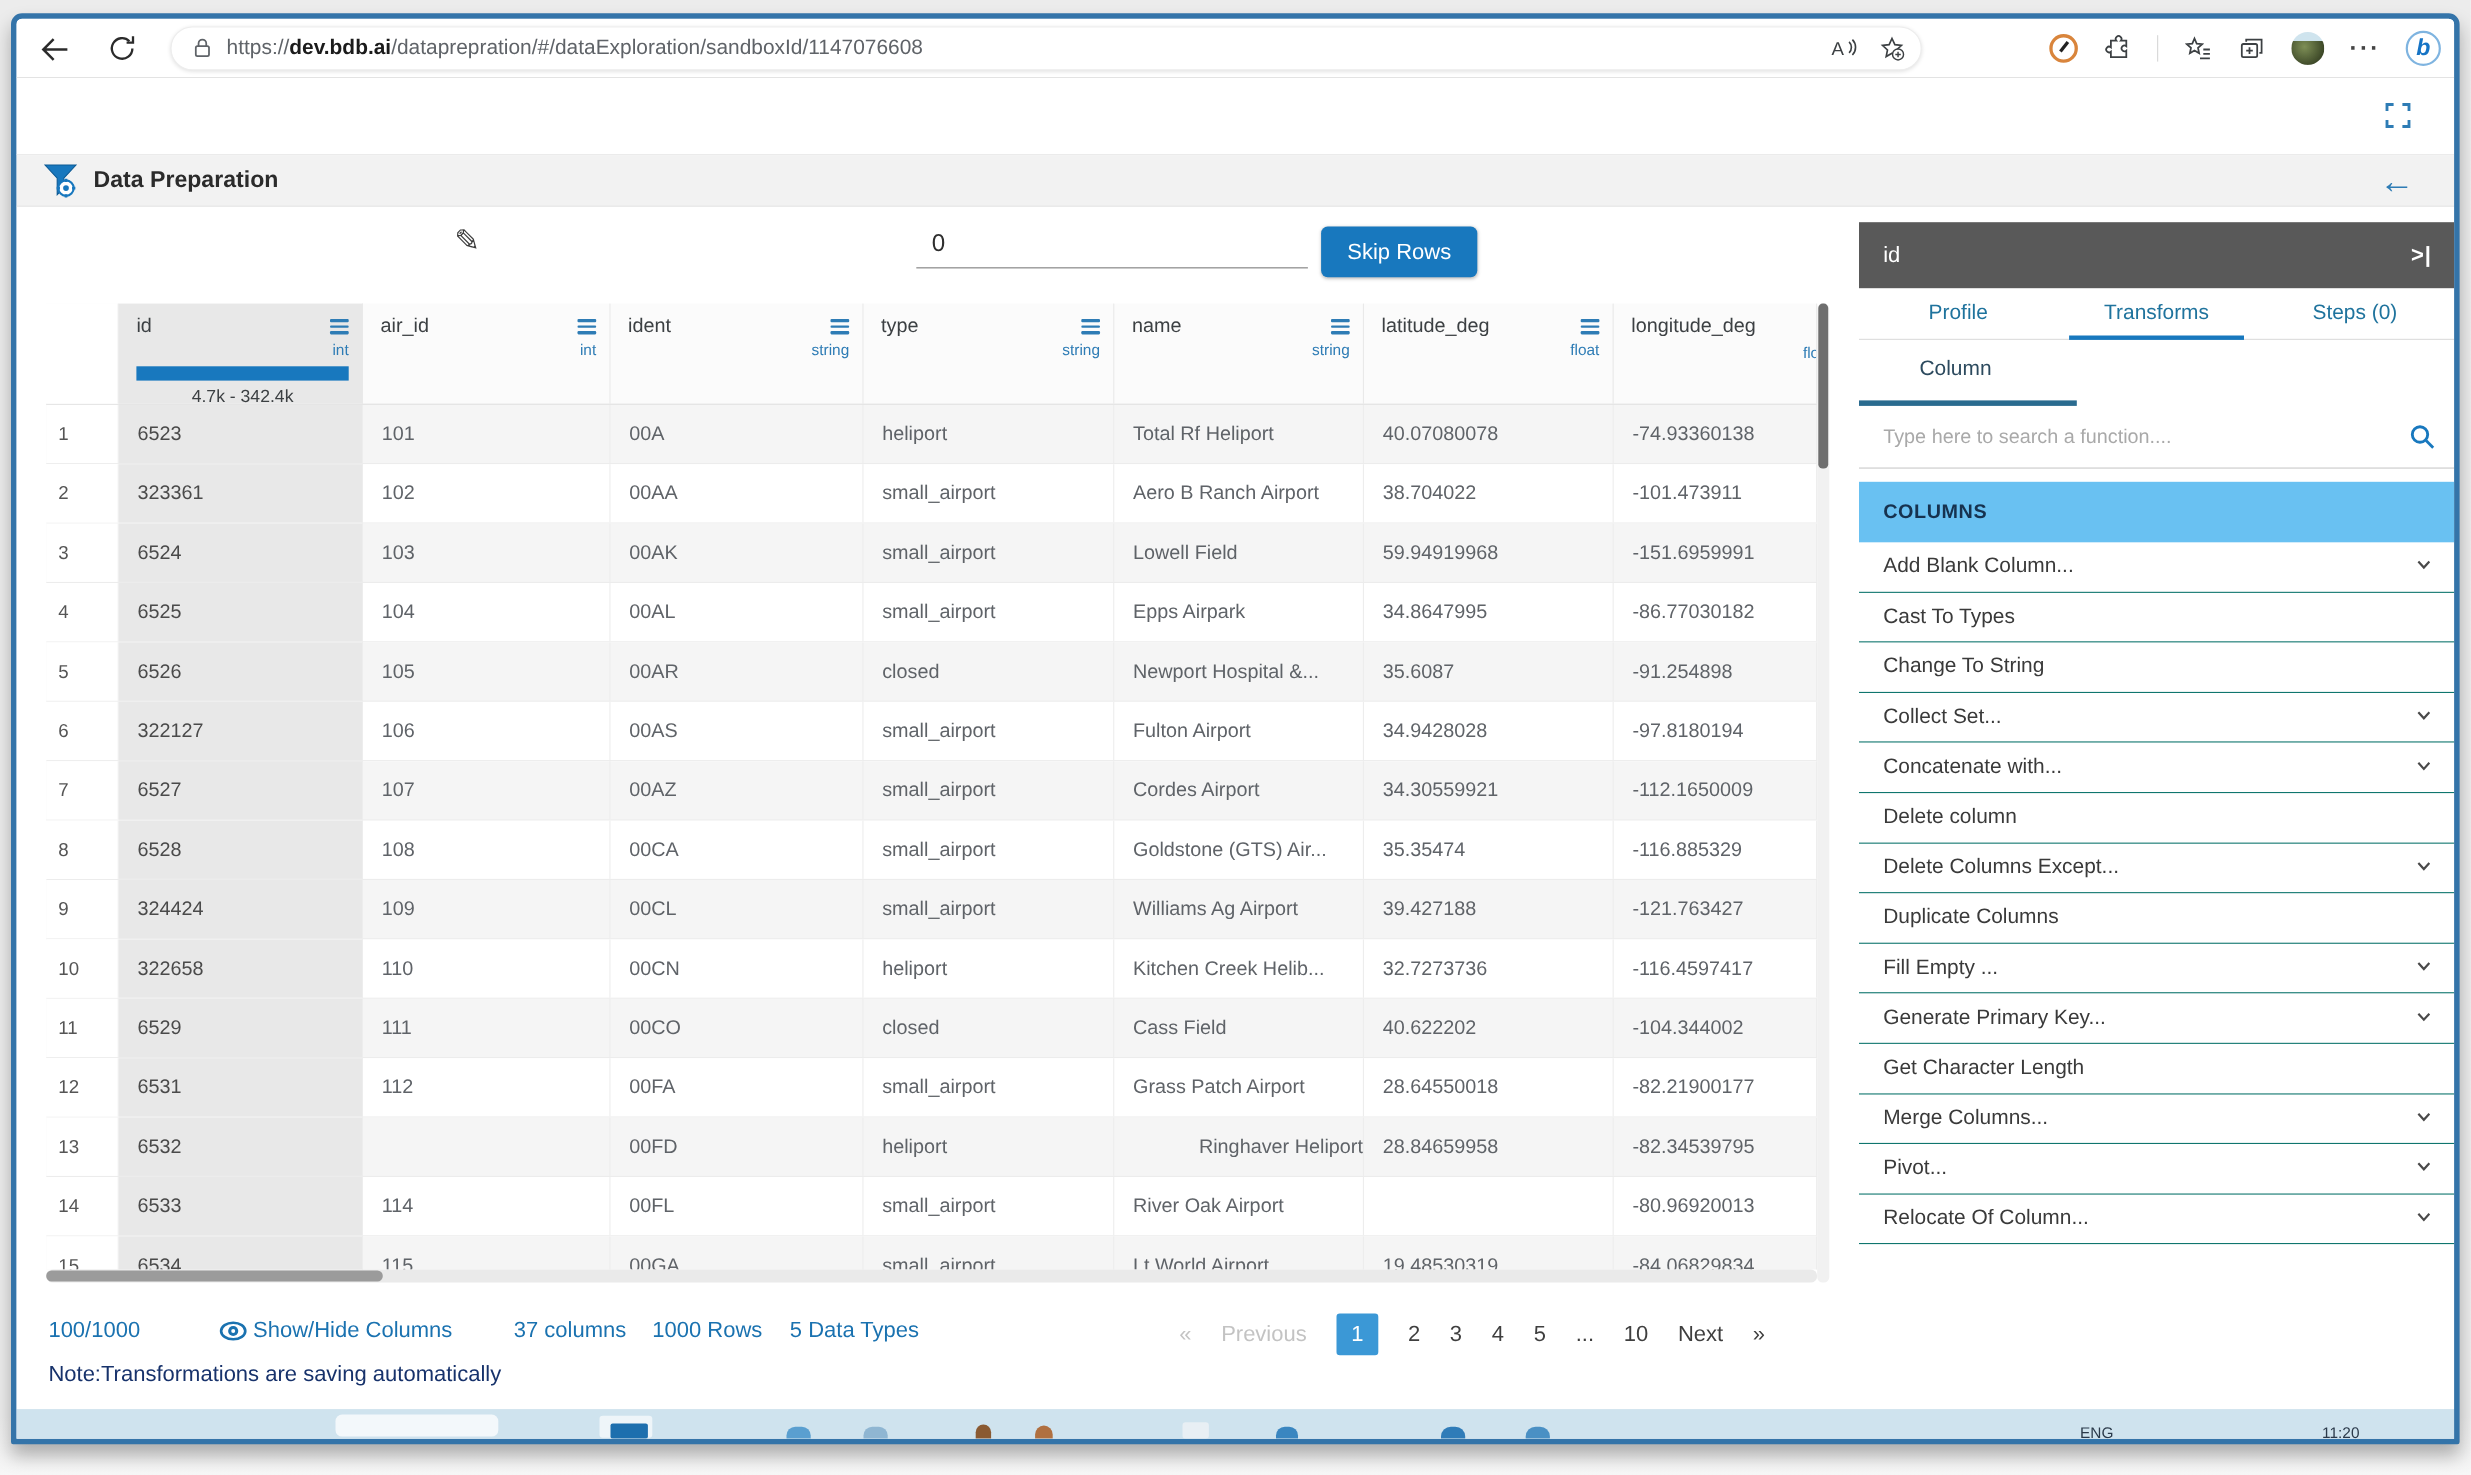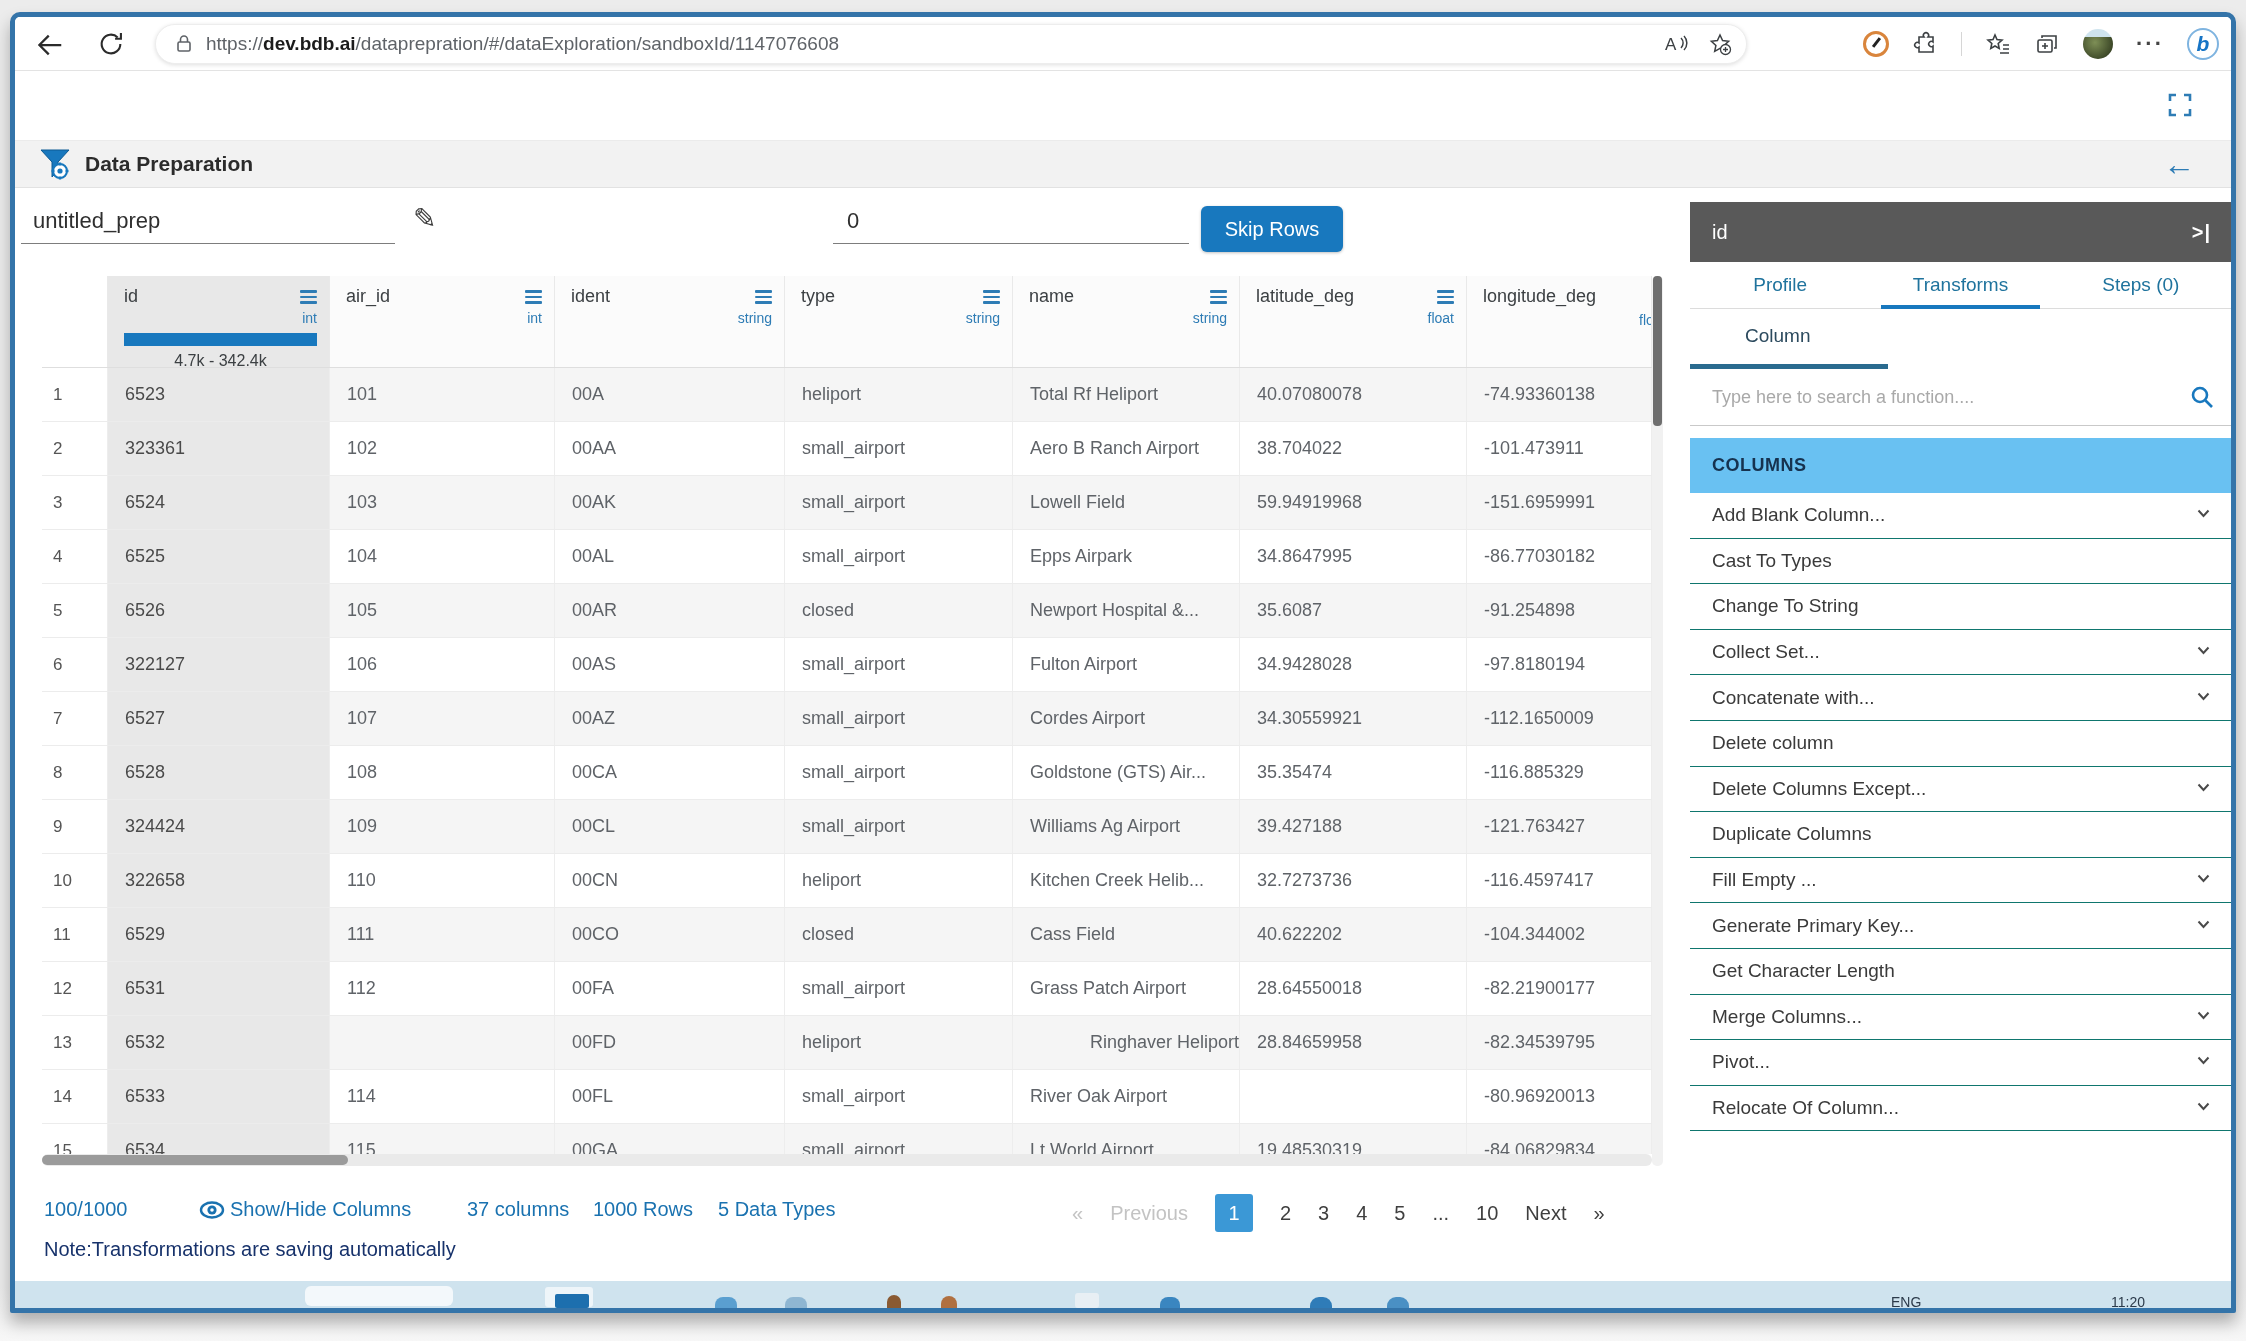--- a/index.html
+++ b/index.html
@@ -221,21 +221,20 @@
         <circle cx="21" cy="24" r="2.6" fill="#1878be"></circle>
         <path d="M21 15.5 v3 M21 29.5 v3 M12.5 24 h3 M26.5 24 h3" stroke="#1878be" stroke-width="2.4"></path>
       </svg>
       </span>
     <span class="prep-title">Data Preparation</span>
     <span class="prep-back">←</span>
   </div>
 
   <div class="content">
 
-    <input class="name-input" value="untitled_prep" style="">
     <span class="pencil">✎</span>
     <input class="zero-input" value="0" style="">
     <button class="skip-btn">Skip Rows</button>
 
     <div class="table-zone">
       <div class="thead">
         <div class="th numth"></div>
       <div class="th sel" style="width: 222px;">
             <div class="th-row">
               <span class="th-name">id</span>

